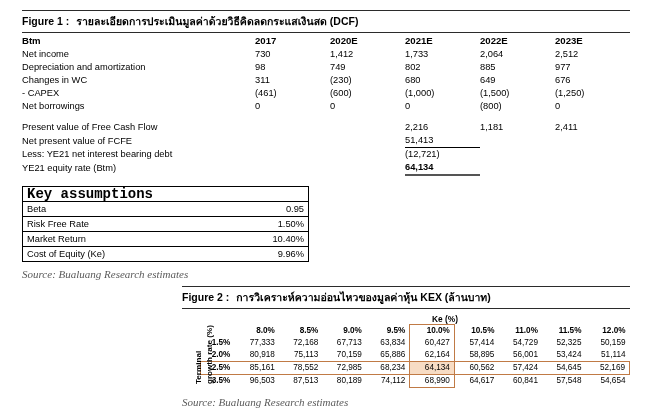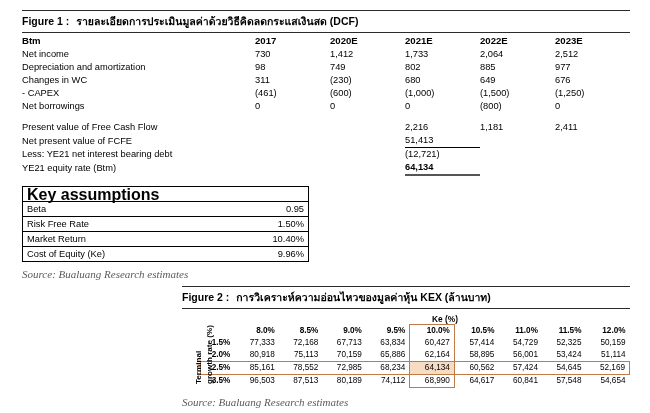--- a/index.html
+++ b/index.html
@@ -38,21 +38,21 @@
   
   .assump{
     position:absolute;left:22px;top:186px;width:285px;
     border:1px solid #000;border-collapse:collapse;
   }
   .assump table{border-collapse:collapse;width:100%;}
   .assump td{font-size:9.3px;padding:1.5px 4px;line-height:11px;border-bottom:1px solid #000;}
   .assump tr:last-child td{border-bottom:none;}
   .assump td.k{text-align:left;}
   .assump td.v{text-align:right;}
-  .assump tr.title td{font-weight:bold;font-size:16px;}
+  .assump tr.title td{font-weight:bold;font-size:14px;font-family:Liberation Mono, monospace;}
 
   .src{
     font-size:11px;font-style:italic;color:#5a5a5a;
     font-family:"Liberation Serif","DejaVu Serif",serif;
   }
   .src1{position:absolute;left:22px;top:268px;}
 
   
   .fig2{position:absolute;left:182px;top:286px;width:448px;}
   .fig2 .fig-head{font-size:10.5px;}

